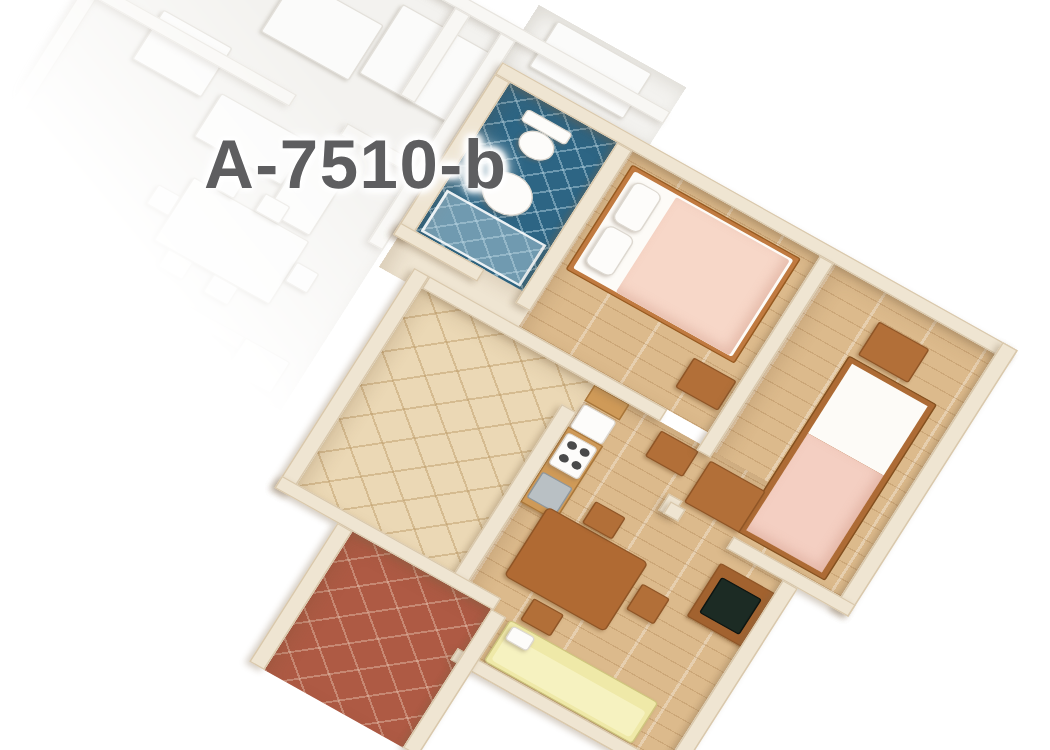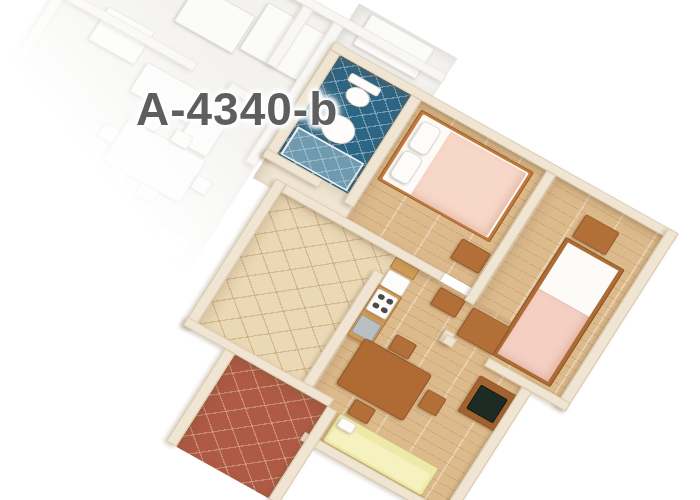--- a/index.html
+++ b/index.html
@@ -142,14 +142,14 @@
       <div class="wall" style="left:13px;top:178px;width:12px;height:222px;"></div>
       <div class="wall" style="left:150px;top:218px;width:12px;height:172px;"></div>
       <div class="wall" style="left:13px;top:388px;width:174px;height:12px;"></div>
       <div class="wall" style="left:180px;top:443px;width:165px;height:12px;"></div>
       <div class="wall" style="left:345px;top:257px;width:12px;height:198px;"></div>
       <div class="wall" style="left:63px;top:400px;width:12px;height:140px;"></div>
       <div class="wall" style="left:185px;top:400px;width:12px;height:140px;"></div>
     </div>
   </div>
 
-  <div id="unit-label">A-4340-b</div>
+  <div id="unit-label">A-7510-b</div>
 </div>
 
 </body></html>

